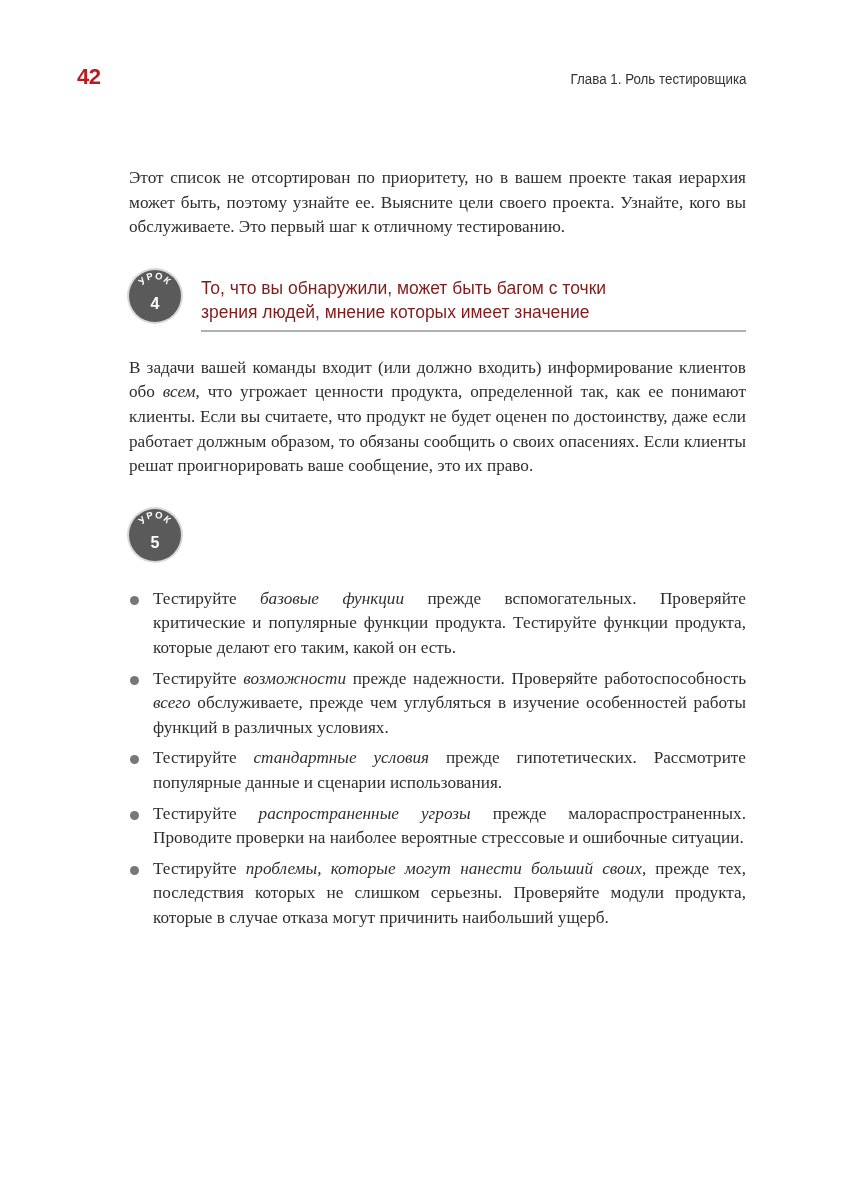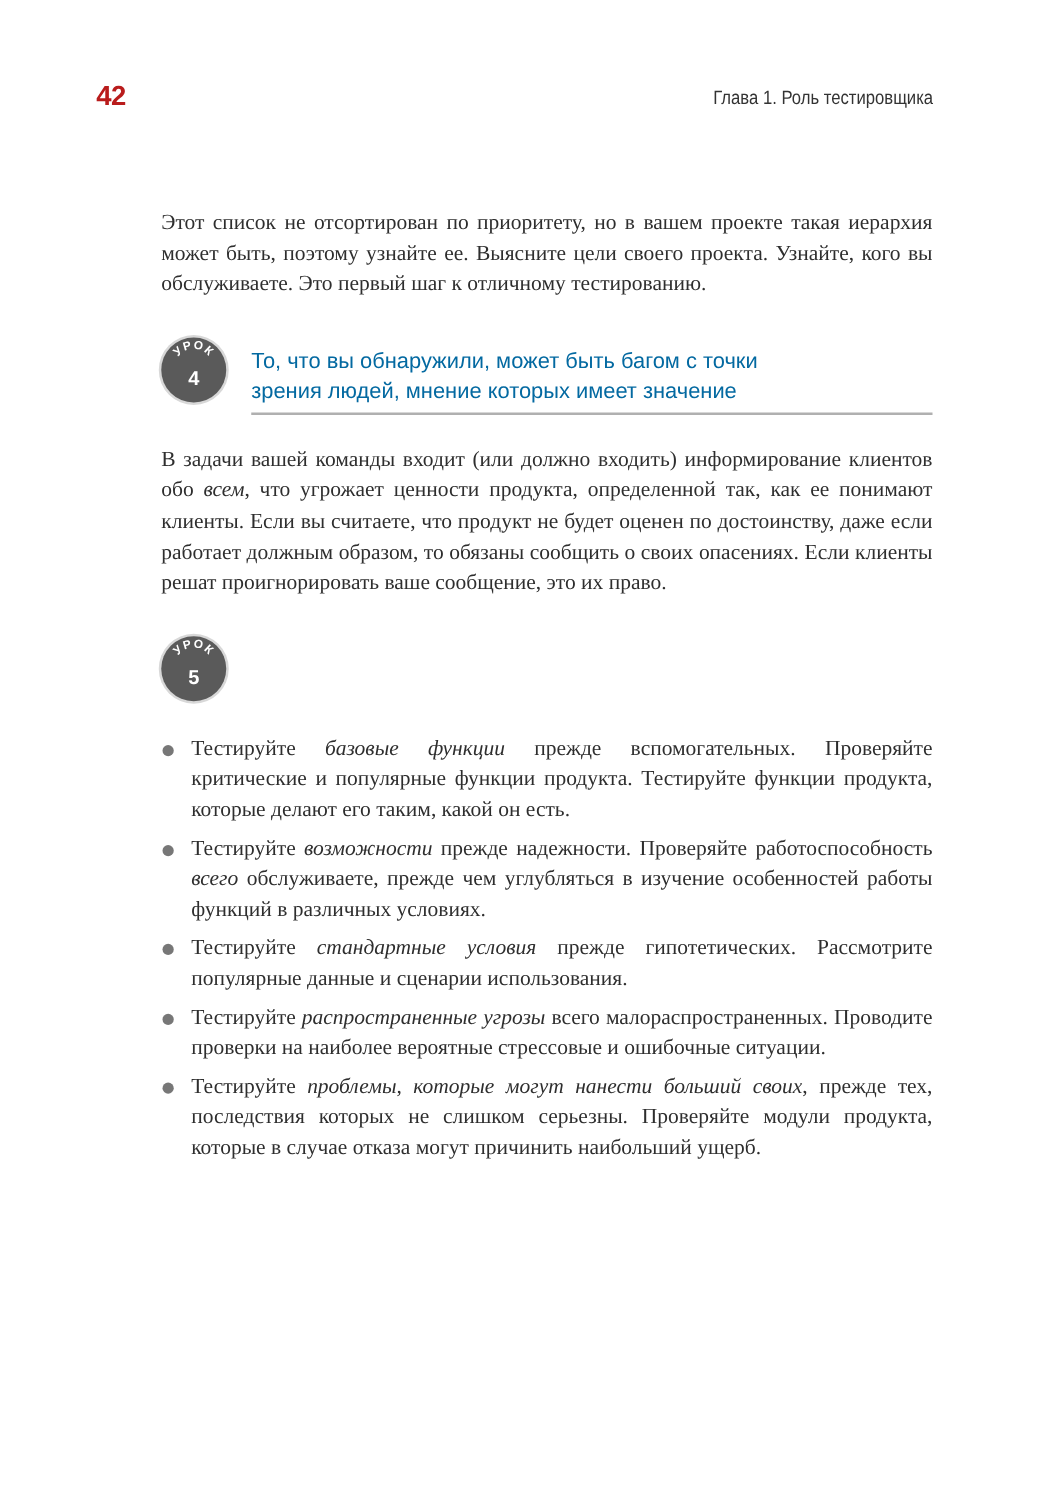--- a/index.html
+++ b/index.html
@@ -28,21 +28,21 @@
     position: absolute; left: 0; top: 0; width: 52px; height: 52px; border-radius: 50%;
     background: #5a5a5a; box-shadow: 0 0 0 2px #d8d8d8;
   }
   .badge svg { position: absolute; left: 0; top: 0; }
   .badge-num {
     position: absolute; left: 0; right: 0; top: 22px; text-align: center;
     font-family: "Liberation Sans", sans-serif; font-weight: bold; font-size: 16px; color: #fff;
   }
   .lesson-title {
     position: absolute; left: 72px; right: 0;
-    font-family: "Liberation Sans", sans-serif; font-size: 17.5px; line-height: 24px; color: #0369a1;
+    font-family: "Liberation Sans", sans-serif; font-size: 17.5px; line-height: 24px; color: #7f1d1d;
     padding-bottom: 6px; border-bottom: 2px solid #b0b0b0;
     transform-origin: left top;
   }
   .lesson.two-line .lesson-title { top: 6px; }
   .lesson.one-line .lesson-title { top: 14px; }
   ul.bullets { list-style: none; margin: 12px 0 0 0; padding: 0; }
   ul.bullets li { position: relative; padding-left: 24px; margin-bottom: 6px; text-align: justify; }
   ul.bullets li .dot {
     position: absolute; left: 1px; top: 9px; width: 9px; height: 9px; border-radius: 50%; background: #777;
   }
@@ -85,16 +85,16 @@
       </svg>
       <div class="badge-num">5</div>
     </div>
   </div>
 
 
   <ul class="bullets" lang="ru" style="hyphens:auto;">
     <li><span class="dot"></span><span>Тестируйте </span><em>базовые функции</em><span> прежде вспомогательных. Проверяйте критические и популярные функции продукта. Тестируйте функции продукта, которые делают его таким, какой он есть.</span></li>
     <li><span class="dot"></span><span>Тестируйте </span><em>возможности</em><span> прежде надежности. Проверяйте работоспособность </span><em>всего</em><span> обслуживаете, прежде чем углубляться в изучение особенностей работы функций в различных условиях.</span></li>
     <li><span class="dot"></span><span>Тестируйте </span><em>стандартные условия</em><span> прежде гипотетических. Рассмотрите популярные данные и сценарии использования.</span></li>
-    <li><span class="dot"></span><span>Тестируйте </span><em>распространенные угрозы</em><span> всего малораспространенных. Проводите проверки на наиболее вероятные стрессовые и ошибочные ситуации.</span></li>
+    <li><span class="dot"></span><span>Тестируйте </span><em>распространенные угрозы</em><span> прежде малораспространенных. Проводите проверки на наиболее вероятные стрессовые и ошибочные ситуации.</span></li>
     <li><span class="dot"></span><span>Тестируйте </span><em>проблемы, которые могут нанести больший своих</em><span>, прежде тех, последствия которых не слишком серьезны. Проверяйте модули продукта, которые в случае отказа могут причинить наибольший ущерб.</span></li>
   </ul>
 </div>
 
 </body></html>

